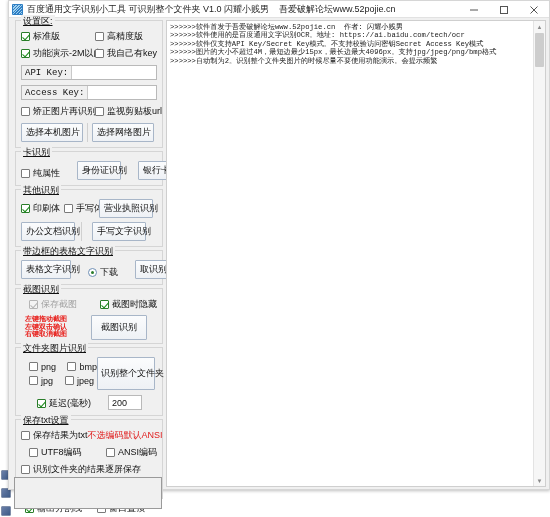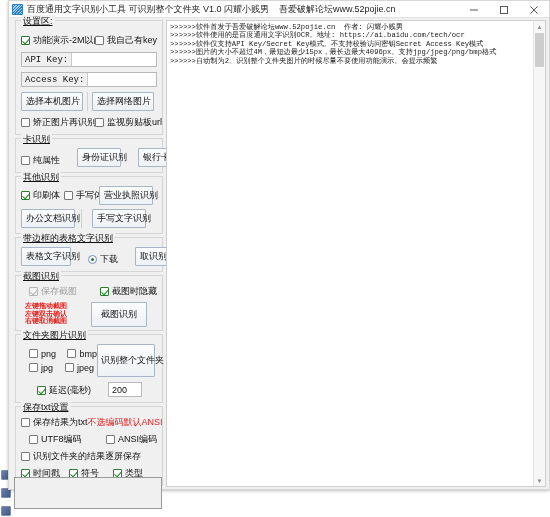--- a/index.html
+++ b/index.html
@@ -237,57 +237,67 @@
       </div>
     </div>
 
     <div class="client">
 
       <div class="left-col">
 
         <div class="gb">
           <div class="gb-title">设置区:</div>
 
+          <div class="row">
+            <div class="cb" style="width:74px">
+              <span class="box checked"></span>
+              <span>标准版</span>
+            </div>
+            <div class="cb">
+              <span class="box"></span>
+              <span>高精度版</span>
+            </div>
+          </div>
 
           <div class="row mt4">
             <div class="cb" style="width:74px">
               <span class="box checked"></span>
               <span>功能演示-2M以内</span>
             </div>
             <div class="cb">
               <span class="box"></span>
               <span>我自己有key</span>
             </div>
           </div>
 
           <div class="tf mt5">
             <span class="tf-label">API Key:</span>
             <span class="tf-val"></span>
           </div>
 
           <div class="tf mt5">
             <span class="tf-label">Access Key:</span>
             <span class="tf-val"></span>
+          </div>
+
+          <div class="row mt5">
+            <div class="cb" style="width:74px">
+              <span class="box"></span>
+              <span>矫正图片再识别</span>
+            </div>
+            <div class="cb">
+              <span class="box"></span>
+              <span>监视剪贴板url</span>
+            </div>
           </div>
 
           <div class="row mt5">
             <div class="btn" style="width:62px">选择本机图片</div>
             <div class="vdiv"></div>
             <div class="btn" style="width:62px">选择网络图片</div>
-          </div>
-
-          <div class="row mt5">
-            <div class="cb" style="width:74px">
-              <span class="box"></span>
-              <span>矫正图片再识别</span>
-            </div>
-            <div class="cb">
-              <span class="box"></span>
-              <span>监视剪贴板url</span>
-            </div>
           </div>
         </div>
 
         <div class="gb">
           <div class="gb-title">卡识别</div>
           <div class="row gap6">
             <div class="cb">
               <span class="box"></span>
               <span>纯属性</span>
             </div>

